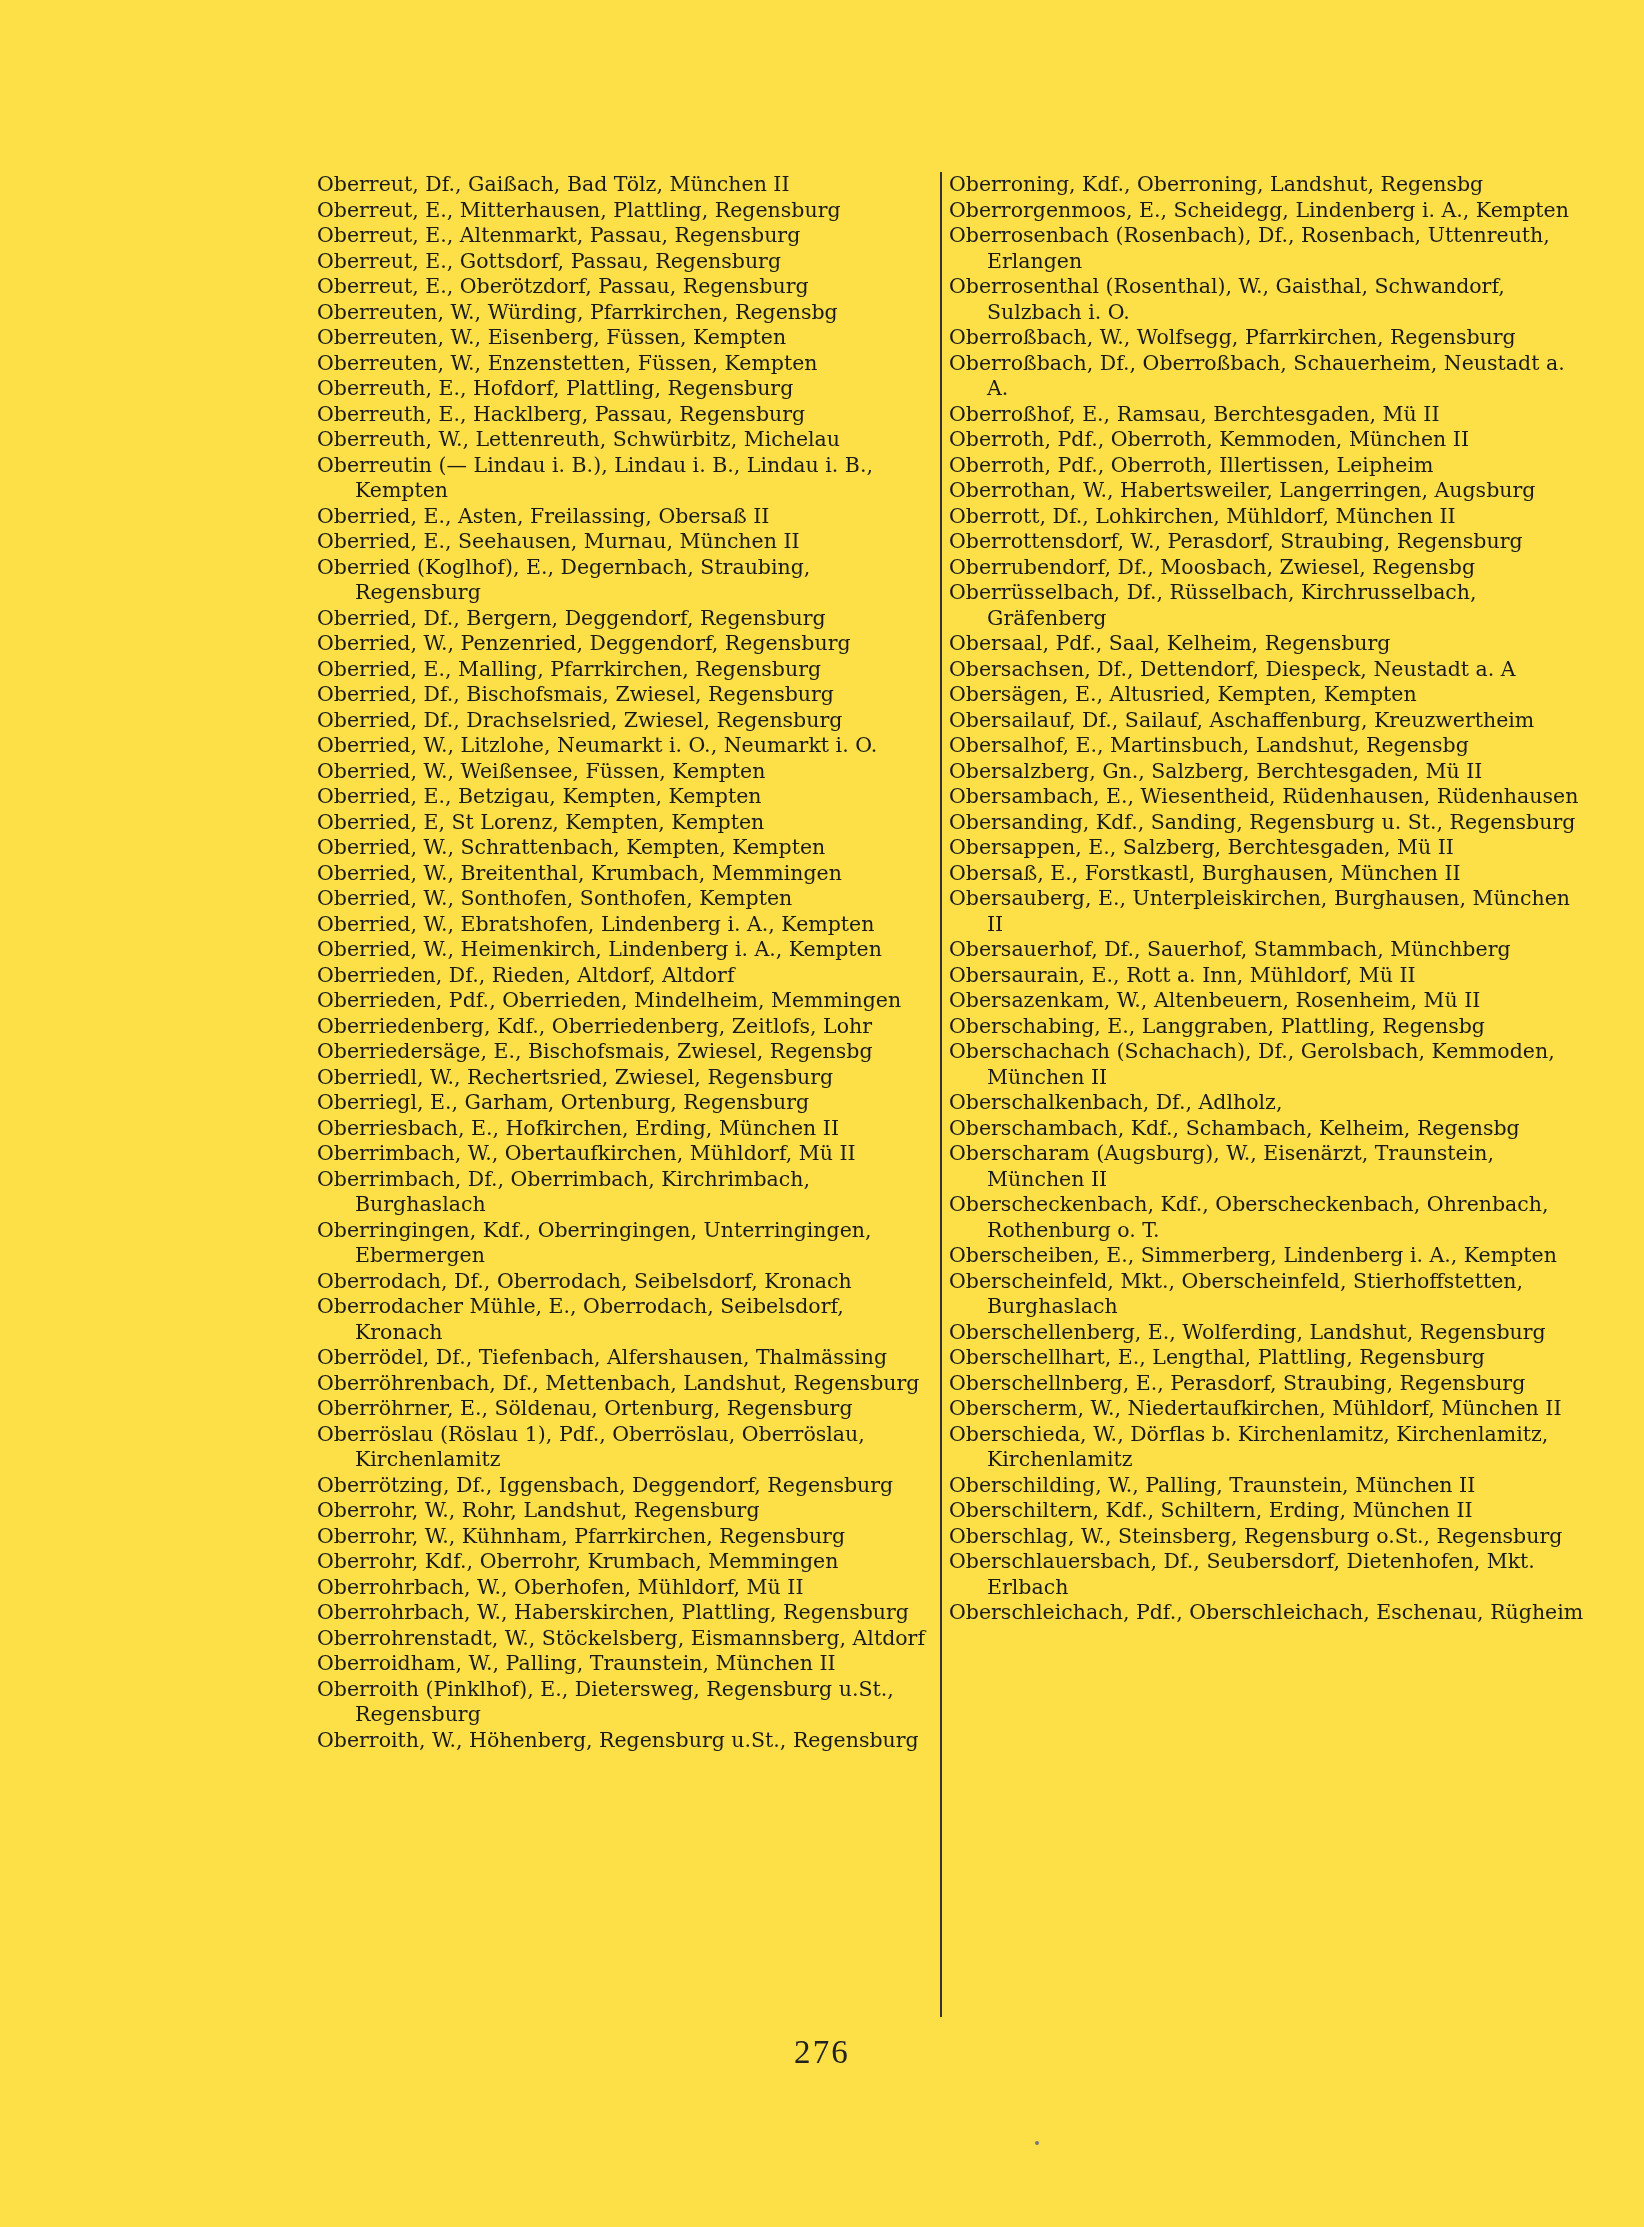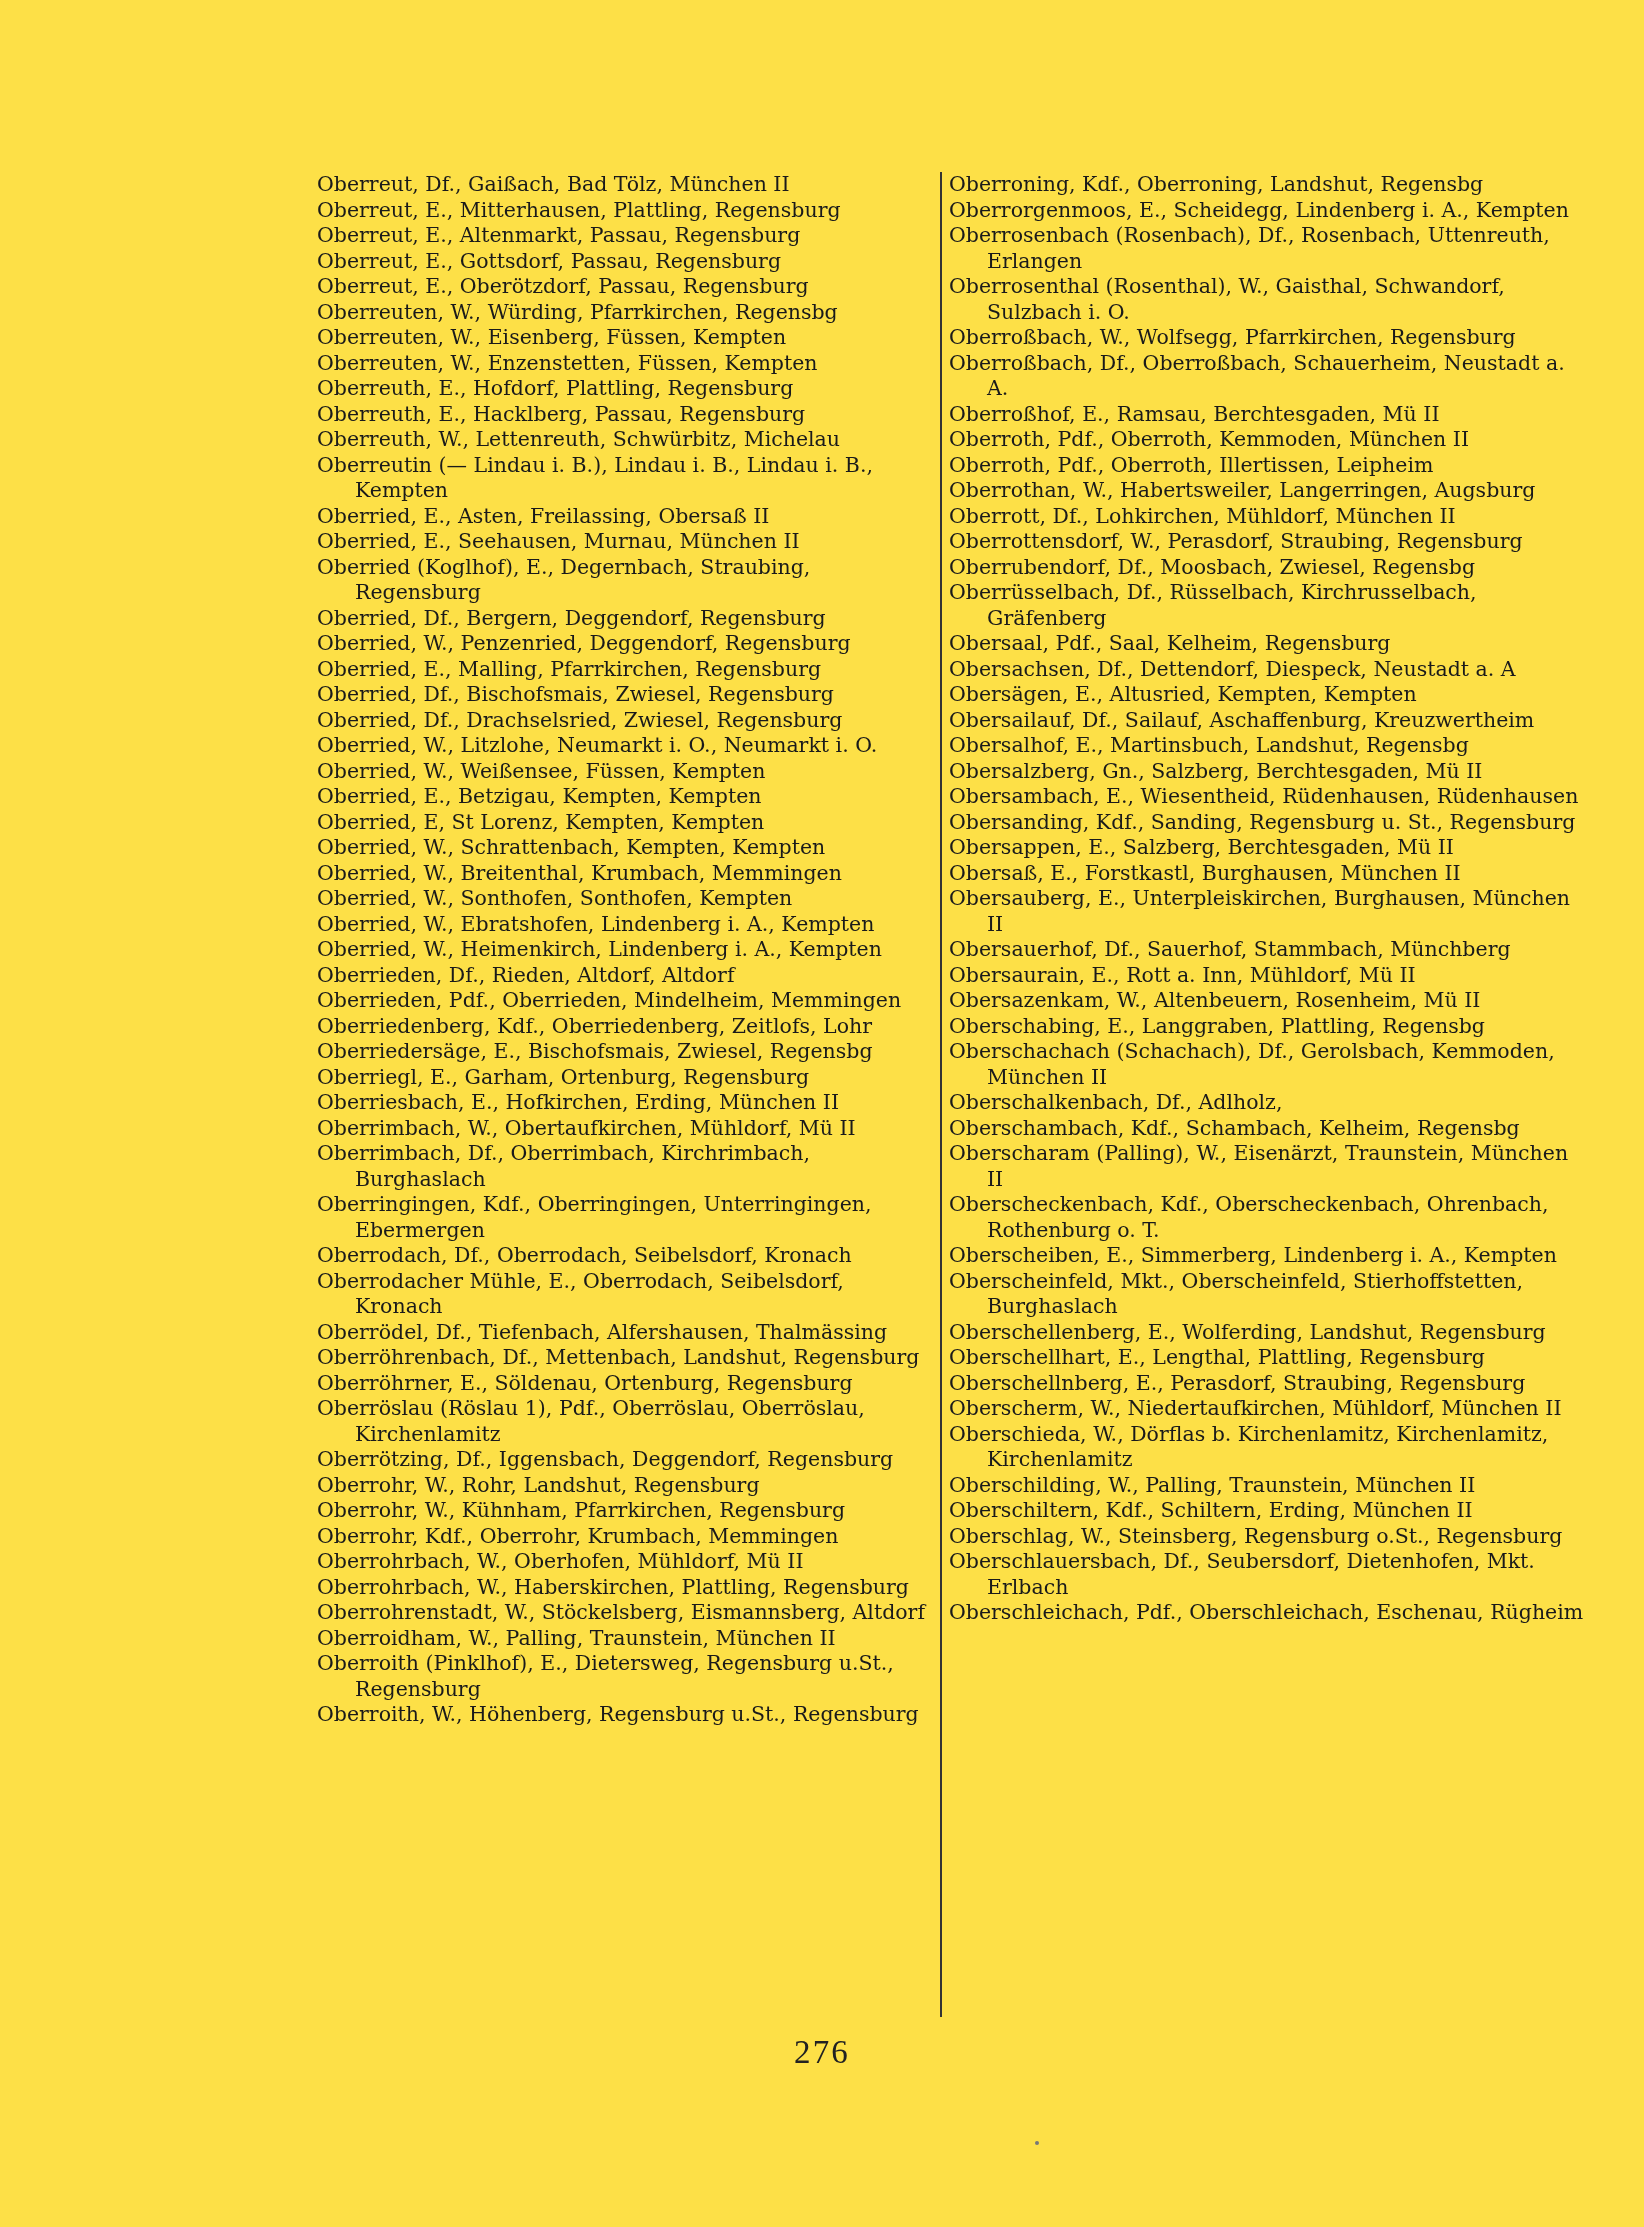--- a/index.html
+++ b/index.html
@@ -44,20 +44,21 @@
       <p class="entry">Oberried, E, St Lorenz, Kempten, Kempten</p>
       <p class="entry">Oberried, W., Schrattenbach, Kempten, Kempten</p>
       <p class="entry">Oberried, W., Breitenthal, Krumbach, Memmingen</p>
       <p class="entry">Oberried, W., Sonthofen, Sonthofen, Kempten</p>
       <p class="entry">Oberried, W., Ebratshofen, Lindenberg i. A., Kempten</p>
       <p class="entry">Oberried, W., Heimenkirch, Lindenberg i. A., Kempten</p>
       <p class="entry">Oberrieden, Df., Rieden, Altdorf, Altdorf</p>
       <p class="entry">Oberrieden, Pdf., Oberrieden, Mindelheim, Memmingen</p>
       <p class="entry">Oberriedenberg, Kdf., Oberriedenberg, Zeitlofs, Lohr</p>
       <p class="entry">Oberriedersäge, E., Bischofsmais, Zwiesel, Regensbg</p>
+      <p class="entry">Oberriedl, W., Rechertsried, Zwiesel, Regensburg</p>
       <p class="entry">Oberriegl, E., Garham, Ortenburg, Regensburg</p>
       <p class="entry">Oberriesbach, E., Hofkirchen, Erding, München II</p>
       <p class="entry">Oberrimbach, W., Obertaufkirchen, Mühldorf, Mü II</p>
       <p class="entry">Oberrimbach, Df., Oberrimbach, Kirchrimbach, Burghaslach</p>
       <p class="entry">Oberringingen, Kdf., Oberringingen, Unterringingen, Ebermergen</p>
       <p class="entry">Oberrodach, Df., Oberrodach, Seibelsdorf, Kronach</p>
       <p class="entry">Oberrodacher Mühle, E., Oberrodach, Seibelsdorf, Kronach</p>
       <p class="entry">Oberrödel, Df., Tiefenbach, Alfershausen, Thalmässing</p>
       <p class="entry">Oberröhrenbach, Df., Mettenbach, Landshut, Regensburg</p>
       <p class="entry">Oberröhrner, E., Söldenau, Ortenburg, Regensburg</p>
@@ -100,21 +101,21 @@
       <p class="entry">Obersappen, E., Salzberg, Berchtesgaden, Mü II</p>
       <p class="entry">Obersaß, E., Forstkastl, Burghausen, München II</p>
       <p class="entry">Obersauberg, E., Unterpleiskirchen, Burghausen, München II</p>
       <p class="entry">Obersauerhof, Df., Sauerhof, Stammbach, Münchberg</p>
       <p class="entry">Obersaurain, E., Rott a. Inn, Mühldorf, Mü II</p>
       <p class="entry">Obersazenkam, W., Altenbeuern, Rosenheim, Mü II</p>
       <p class="entry">Oberschabing, E., Langgraben, Plattling, Regensbg</p>
       <p class="entry">Oberschachach (Schachach), Df., Gerolsbach, Kemmoden, München II</p>
       <p class="entry">Oberschalkenbach, Df., Adlholz,</p>
       <p class="entry">Oberschambach, Kdf., Schambach, Kelheim, Regensbg</p>
-      <p class="entry">Oberscharam (Palling), W., Eisenärzt, Traunstein, München II</p>
+      <p class="entry">Oberscharam (Augsburg), W., Eisenärzt, Traunstein, München II</p>
       <p class="entry">Oberscheckenbach, Kdf., Oberscheckenbach, Ohrenbach, Rothenburg o. T.</p>
       <p class="entry">Oberscheiben, E., Simmerberg, Lindenberg i. A., Kempten</p>
       <p class="entry">Oberscheinfeld, Mkt., Oberscheinfeld, Stierhoffstetten, Burghaslach</p>
       <p class="entry">Oberschellenberg, E., Wolferding, Landshut, Regensburg</p>
       <p class="entry">Oberschellhart, E., Lengthal, Plattling, Regensburg</p>
       <p class="entry">Oberschellnberg, E., Perasdorf, Straubing, Regensburg</p>
       <p class="entry">Oberscherm, W., Niedertaufkirchen, Mühldorf, München II</p>
       <p class="entry">Oberschieda, W., Dörflas b. Kirchenlamitz, Kirchenlamitz, Kirchenlamitz</p>
       <p class="entry">Oberschilding, W., Palling, Traunstein, München II</p>
       <p class="entry">Oberschiltern, Kdf., Schiltern, Erding, München II</p>

